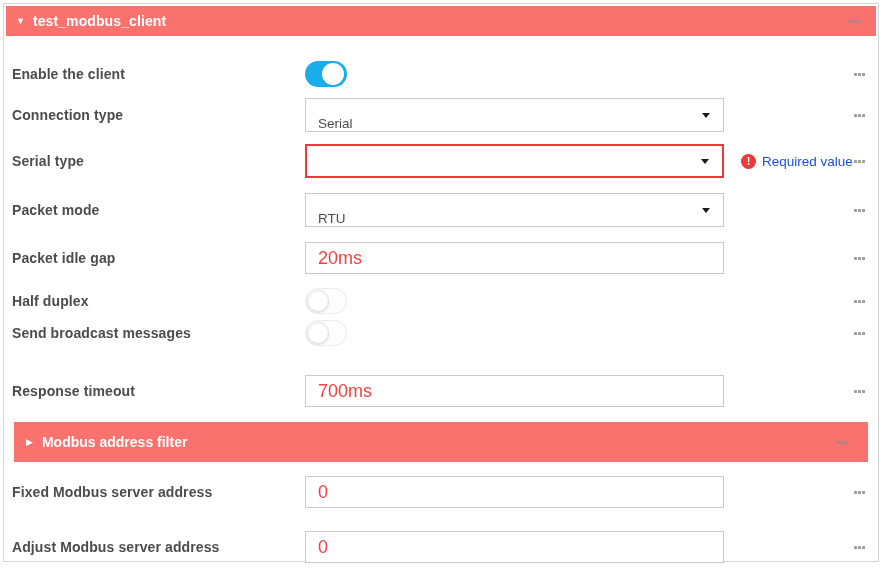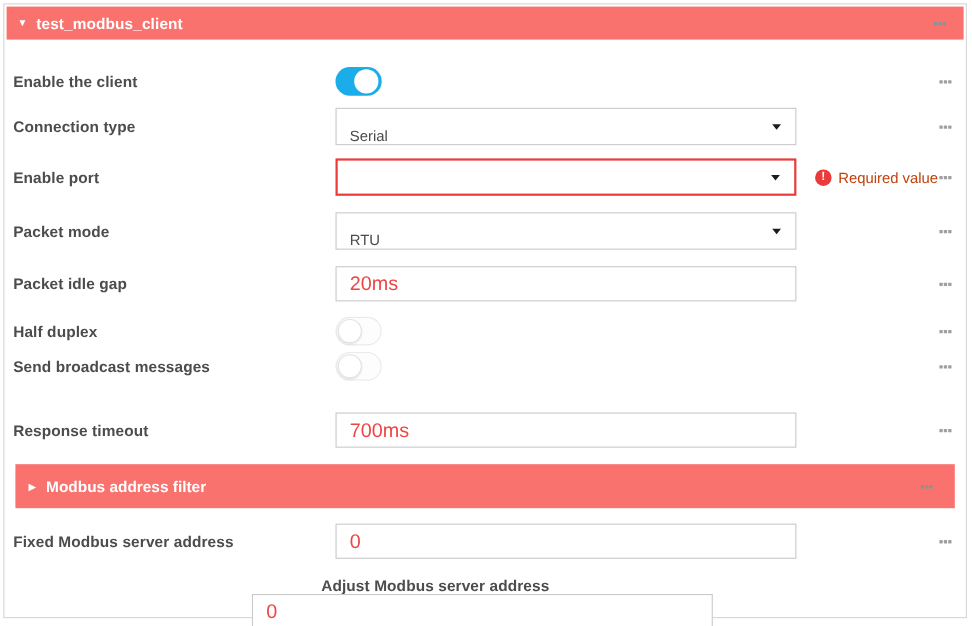--- a/index.html
+++ b/index.html
@@ -88,21 +88,21 @@
   }
   .r1 { margin-top: 24px; height: 28px; justify-content: flex-end; }
   .r2 { margin-top: 10px; height: 34px; }
   .r3 { margin-top: 12px; height: 34px; }
   .r4 { margin-top: 15px; height: 34px; }
   .r5 { margin-top: 15px; height: 32px; }
   .r6 { margin-top: 14px; height: 26px; }
   .r7 { margin-top: 6px;  height: 26px; }
   .r8 { margin-top: 29px; height: 32px; }
   .r9 { margin-top: 14px; height: 32px; justify-content: space-between; }
-  .r10 { margin-top: 16px; height: 46px; flex-direction: column; }
+  .r10 { margin-top: 16px; height: 46px; }
   
   .select {
     position: relative;
     width: 419px;
     height: 34px;
     border: 1px solid #c9c9c9;
     background: #ffffff;
     display: flex;
     align-items: center;
     padding: 16px 26px 0 12px;
@@ -179,21 +179,21 @@
     color: #ffffff;
     font-size: 11px;
     font-weight: 700;
     line-height: 15px;
     text-align: center;
     flex: none;
   }
   .err-text {
     margin-left: 6px;
     font-size: 13.5px;
-    color: #c2410c;
+    color: #1d4ed8;
     white-space: nowrap;
   }
 </style>
 </head>
 <body>
 
 <div class="panel">
 
   <div class="panel-header">
     <span class="tri">▼</span>
@@ -224,21 +224,21 @@
       <span class="caret"></span>
     </span>
     <span class="dots">
         <i></i>
         <i></i>
         <i></i>
       </span>
   </div>
 
   <div class="row r3">
-    <span class="label">Enable port</span>
+    <span class="label">Serial type</span>
     <span class="select error-border">
       <span class="select-value"></span>
       <span class="caret"></span>
     </span>
     <span class="err">
       <span class="err-icon">!</span>
       <span class="err-text">Required value</span>
     </span>
     <span class="dots">
         <i></i>

